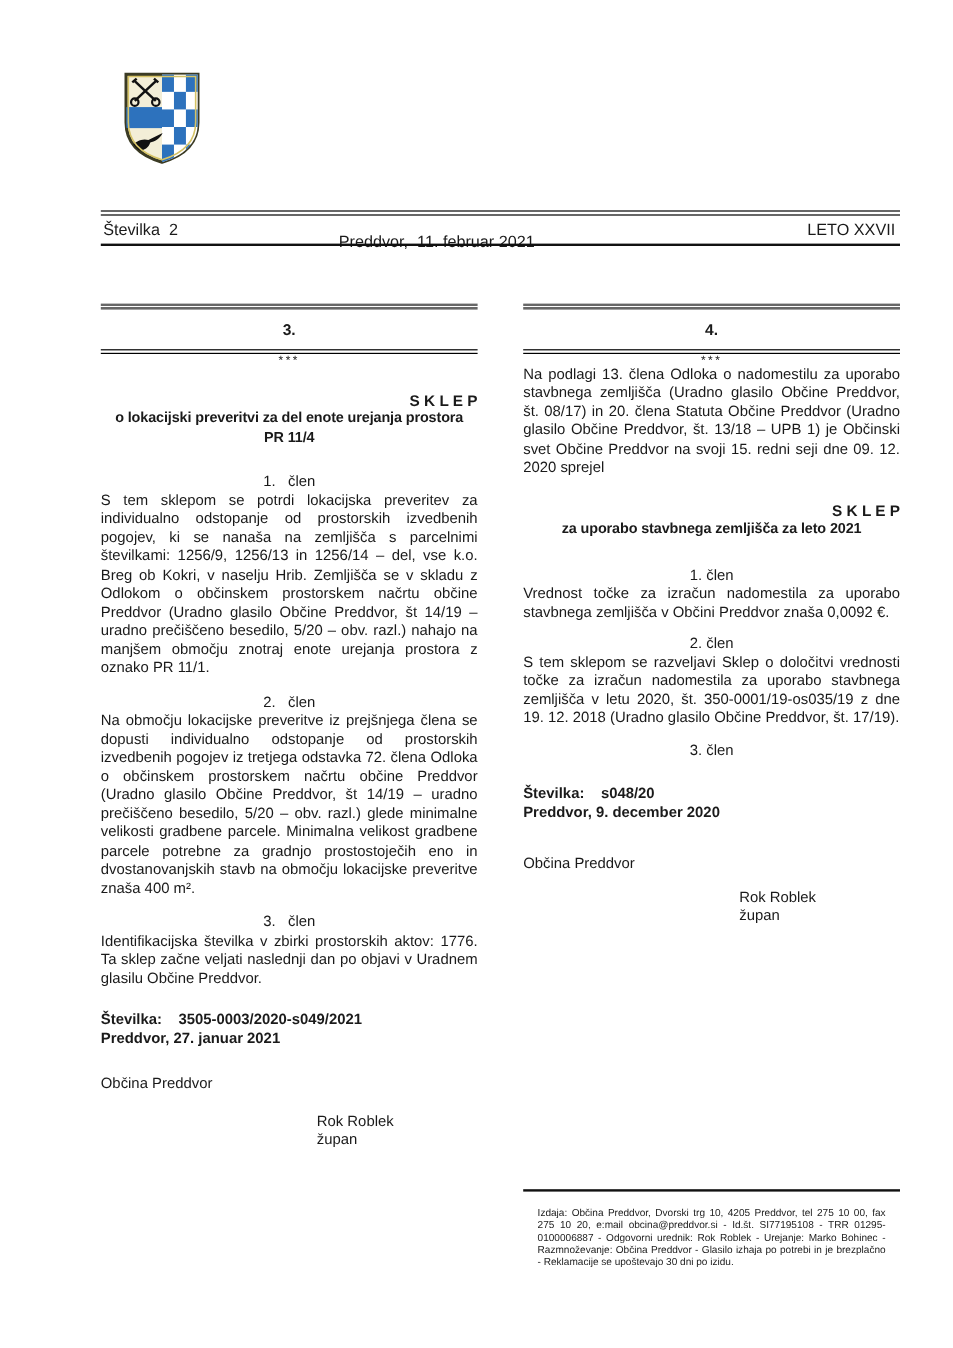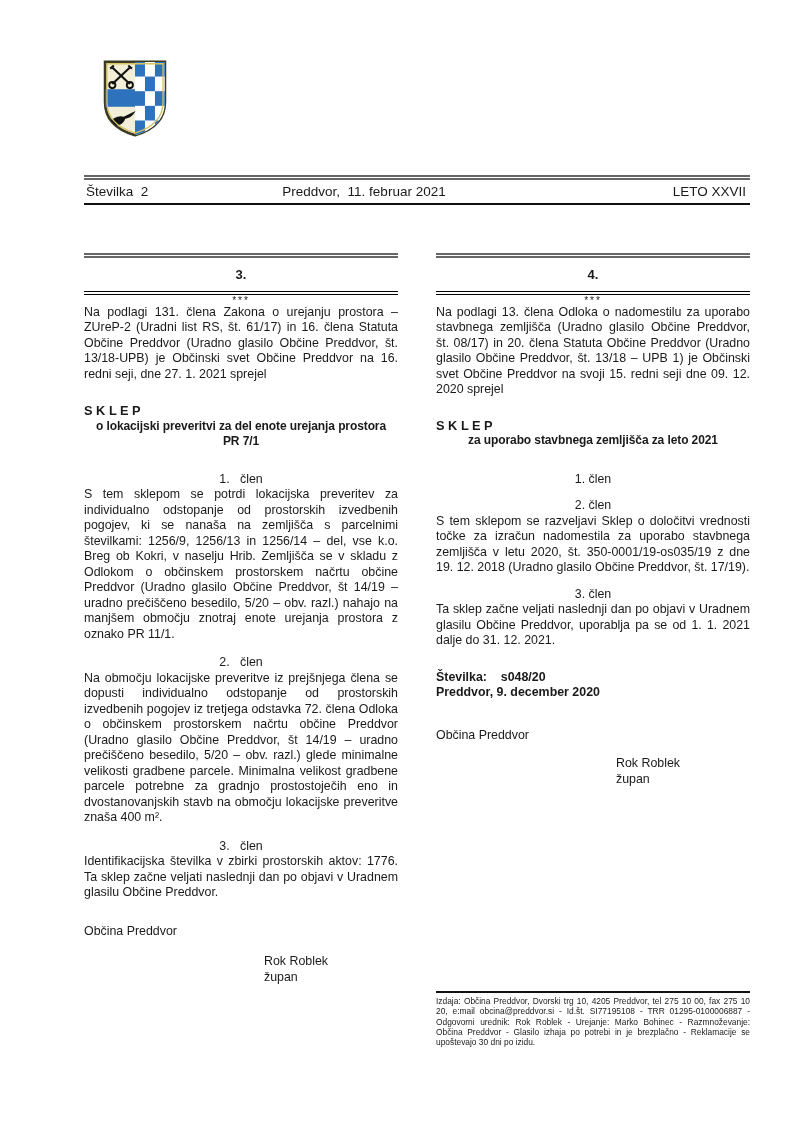--- a/index.html
+++ b/index.html
@@ -13,55 +13,55 @@
   
   .crest{position:absolute;left:102px;top:58px;width:66px;height:80px;}
   .title-block{position:absolute;left:178px;top:64px;width:572px;text-align:center;}
   .title1{font-size:45px;font-weight:bold;letter-spacing:1px;word-spacing:28px;line-height:1;white-space:nowrap;}
   .title2{font-size:26px;font-weight:bold;letter-spacing:10px;word-spacing:24px;line-height:1;margin-top:10px;white-space:nowrap;}
 
   .rule-gray{height:5px;background:linear-gradient(to bottom,#676767 0,#676767 1.7px,#ffffff 1.7px,#ffffff 3.1px,#676767 3.1px,#676767 5px);}
   .meta-rule-top{position:absolute;left:84px;top:175px;width:666px;}
   .meta-row{position:absolute;left:84px;top:182px;width:666px;height:20px;font-size:13.5px;}
   .meta-issue{position:absolute;left:2px;top:2px;}
-  .meta-date{position:absolute;left:120px;top:2px;width:320px;text-align:center;}
+  .meta-date{position:absolute;left:120px;top:12px;width:320px;text-align:center;}
   .meta-year{position:absolute;right:4px;top:2px;}
   .meta-rule-bottom{position:absolute;left:84px;top:203px;width:666px;height:2px;background:#111;}
 
   
   .col{position:absolute;top:253px;width:314px;font-size:12.4px;line-height:15.5px;}
   .col-left{left:84px;}
   .col-right{left:436px;}
 
   .sec-num{text-align:center;font-weight:bold;font-size:13px;margin-top:9px;line-height:16px;}
   .rule-double{margin-top:8px;height:1.6px;border-top:1.8px solid #000;border-bottom:1.3px solid #000;}
   .stars{text-align:center;font-size:10px;line-height:9px;letter-spacing:2px;margin-top:1px;}
 
   p.body{margin:0;text-align:justify;}
   .intro{margin-top:7px;}
-  .act-title{text-align:left;font-weight:bold;font-size:12.8px;margin-top:21px;}
+  .act-title{text-align:right;font-weight:bold;font-size:12.8px;margin-top:21px;}
   .act-sub{text-align:center;font-weight:bold;font-size:12px;line-height:15.5px;white-space:nowrap;letter-spacing:-0.1px;}
   .clen{text-align:center;margin-top:22px;}
   .clen-mid{text-align:center;margin-top:13px;}
   .ref-block{margin-top:19px;}
   .ref{margin:0;font-weight:bold;}
   .muni{text-align:left;margin-top:23px;}
   .signer{margin-top:15px;margin-left:180px;width:130px;text-align:left;}
 
   .col-right .act-title{margin-top:20px;}
   .col-right .clen{margin-top:23px;}
   .col-right .clen-mid{margin-top:11px;}
   .col-right .ref-block{margin-top:21px;}
   .col-right .muni{margin-top:27px;}
   .col-right .signer{margin-top:13px;}
 
   
   .footer{position:absolute;left:436px;top:991px;width:314px;}
   .footer-rule{height:2px;background:#111;margin-bottom:3px;}
-  .footer-text{font-size:8.4px;line-height:10.3px;text-align:justify;margin:0;color:#222;}
+  .footer-text{font-size:8.4px;line-height:10.3px;text-align:justify;margin:12px;color:#222;}
 </style>
 </head>
 <body>
 
 <div class="page">
 
   <svg class="crest" viewBox="0 0 64 76" aria-hidden="true">
     <defs>
       <clipPath id="shieldClip">
         <path d="M3,3 H61 V42 C61,59 49,69 32,74 C15,69 3,59 3,42 Z"></path>
@@ -105,50 +105,53 @@
     <span class="meta-date">Preddvor,&nbsp; 11. februar 2021</span>
     <span class="meta-year">LETO XXVII</span>
   </div>
   <div class="meta-rule-bottom"></div>
 
   <section class="col col-left">
     <div class="rule-gray"></div>
     <div class="sec-num">3.</div>
     <div class="rule-double"></div>
     <div class="stars">***</div>
-    <p class="body intro">Na podlagi 131. člena Zakona o urejanju prostora – ZUreP-2 (Uradni list RS, št. 61/17) in 16. člena Statuta Občine Preddvor (Uradno glasilo Občine Preddvor, št. 13/18-UPB) je Občinski svet Občine Preddvor na 16. redni seji, dne 27. 1. 2021 sprejel</p>
     <div class="act-title">S K L E P</div>
     <div class="act-sub">o lokacijski preveritvi za del enote urejanja prostora</div>
-    <div class="act-sub">PR 7/1</div>
+    <div class="act-sub">PR 11/4</div>
     <div class="clen">1.&nbsp;&nbsp;&nbsp;člen</div>
     <p class="body">S tem sklepom se potrdi lokacijska preveritev za individualno odstopanje od prostorskih izvedbenih pogojev, ki se nanaša na zemljišča s parcelnimi številkami: 1256/9, 1256/13 in 1256/14 – del, vse k.o. Breg ob Kokri, v naselju Hrib. Zemljišča se v skladu z Odlokom o občinskem prostorskem načrtu občine Preddvor (Uradno glasilo Občine Preddvor, št 14/19 – uradno prečiščeno besedilo, 5/20 – obv. razl.) nahajo na manjšem območju znotraj enote urejanja prostora z oznako PR 11/1.</p>
     <div class="clen-mid">2.&nbsp;&nbsp;&nbsp;člen</div>
     <p class="body">Na območju lokacijske preveritve iz prejšnjega člena se dopusti individualno odstopanje od prostorskih izvedbenih pogojev iz tretjega odstavka 72. člena Odloka o občinskem prostorskem načrtu občine Preddvor (Uradno glasilo Občine Preddvor, št 14/19 – uradno prečiščeno besedilo, 5/20 – obv. razl.) glede minimalne velikosti gradbene parcele. Minimalna velikost gradbene parcele potrebne za gradnjo prostostoječih eno in dvostanovanjskih stavb na območju lokacijske preveritve znaša 400 m².</p>
     <div class="clen-mid">3.&nbsp;&nbsp;&nbsp;člen</div>
     <p class="body">Identifikacijska številka v zbirki prostorskih aktov: 1776. Ta sklep začne veljati naslednji dan po objavi v Uradnem glasilu Občine Preddvor.</p>
+    <div class="ref-block">
+      <p class="ref">Številka:&nbsp;&nbsp;&nbsp;&nbsp;3505-0003/2020-s049/2021</p>
+      <p class="ref">Preddvor, 27. januar 2021</p>
+    </div>
     <div class="muni">Občina Preddvor</div>
     <div class="signer">
       <div>Rok Roblek</div>
       <div>župan</div>
     </div>
   </section>
 
   <section class="col col-right">
     <div class="rule-gray"></div>
     <div class="sec-num">4.</div>
     <div class="rule-double"></div>
     <div class="stars">***</div>
     <p class="body intro">Na podlagi 13. člena Odloka o nadomestilu za uporabo stavbnega zemljišča (Uradno glasilo Občine Preddvor, št. 08/17) in 20. člena Statuta Občine Preddvor (Uradno glasilo Občine Preddvor, št. 13/18 – UPB 1) je Občinski svet Občine Preddvor na svoji 15. redni seji dne 09. 12. 2020 sprejel</p>
     <div class="act-title">S K L E P</div>
     <div class="act-sub">za uporabo stavbnega zemljišča za leto 2021</div>
     <div class="clen">1. člen</div>
+    <p class="body">Vrednost točke za izračun nadomestila za uporabo stavbnega zemljišča v Občini Preddvor znaša 0,0092 €.</p>
     <div class="clen-mid">2. člen</div>
     <p class="body">S tem sklepom se razveljavi Sklep o določitvi vrednosti točke za izračun nadomestila za uporabo stavbnega zemljišča v letu 2020, št. 350-0001/19-os035/19 z dne 19. 12. 2018 (Uradno glasilo Občine Preddvor, št. 17/19).</p>
     <div class="clen-mid">3. člen</div>
-    <p class="body">Ta sklep začne veljati naslednji dan po objavi v Uradnem glasilu Občine Preddvor, uporablja pa se od 1. 1. 2021 dalje do 31. 12. 2021.</p>
     <div class="ref-block">
       <p class="ref">Številka:&nbsp;&nbsp;&nbsp;&nbsp;s048/20</p>
       <p class="ref">Preddvor, 9. december 2020</p>
     </div>
     <div class="muni">Občina Preddvor</div>
     <div class="signer">
       <div>Rok Roblek</div>
       <div>župan</div>
     </div>
   </section>

